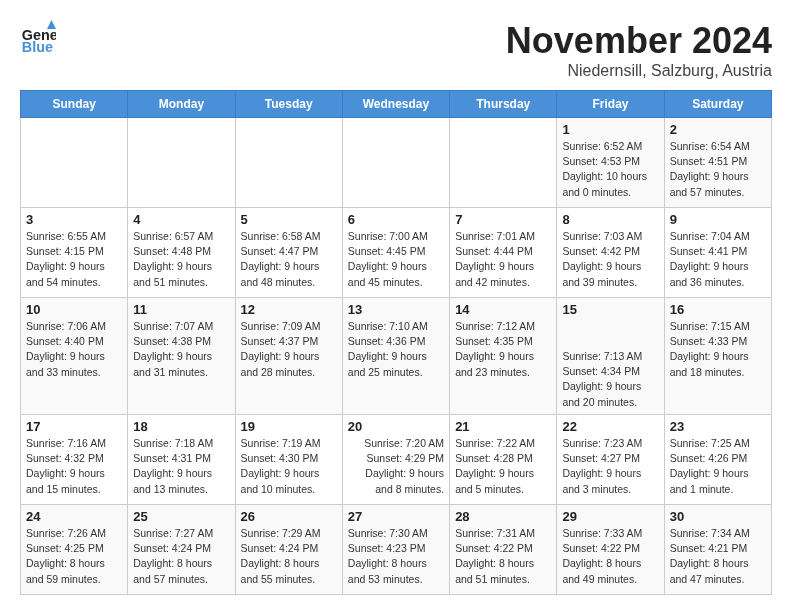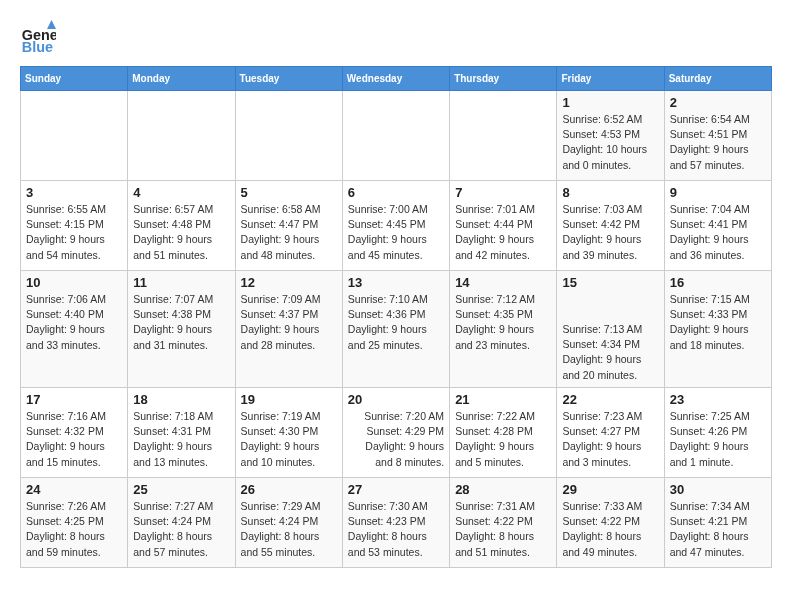--- a/index.html
+++ b/index.html
@@ -38,24 +38,24 @@
       color: #444;
     }
     table {
       width: 100%;
       border-collapse: collapse;
       table-layout: fixed;
     }
     thead th {
       background: #4a90d9;
       color: #fff;
-      font-size: 10px;
+      font-size: 12px;
       font-weight: bold;
       padding: 6px 4px;
-      text-align: left;
+      text-align: center;
       border: 1px solid #3a7bc8;
     }
     tbody td {
       border: 1px solid #ccc;
       vertical-align: top;
       padding: 4px 5px;
       font-size: 11px;
       color: #333;
       height: 90px;
       background: #fff;
@@ -84,20 +84,22 @@
 
 <div class="header-area">
   <div class="logo">
     <svg class="logo-icon" viewBox="0 0 40 40">
       <text x="2" y="22" font-size="16" font-weight="bold" fill="#222" font-family="Arial">General</text>
       <text x="2" y="36" font-size="16" font-weight="bold" fill="#4a90d9" font-family="Arial">Blue</text>
       <polygon points="30,10 40,10 35,0" fill="#4a90d9"></polygon>
     </svg>
   </div>
   <div class="title-block">
+    <div class="month-title">November 2024</div>
+    <div class="location-subtitle">Niedernsill, Salzburg, Austria</div>
   </div>
 </div>
 
 <table>
   <thead>
     <tr>
     <th>Sunday</th>
         <th>Monday</th>
         <th>Tuesday</th>
         <th>Wednesday</th>

